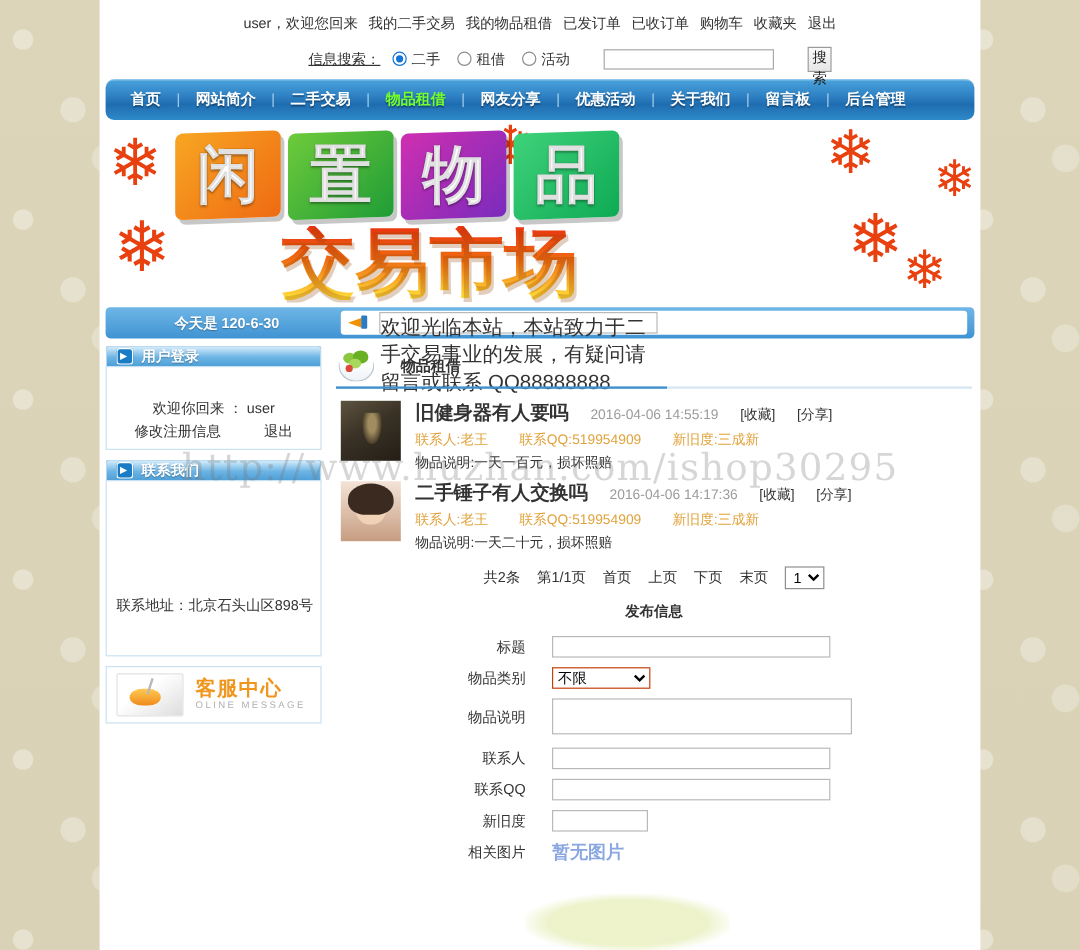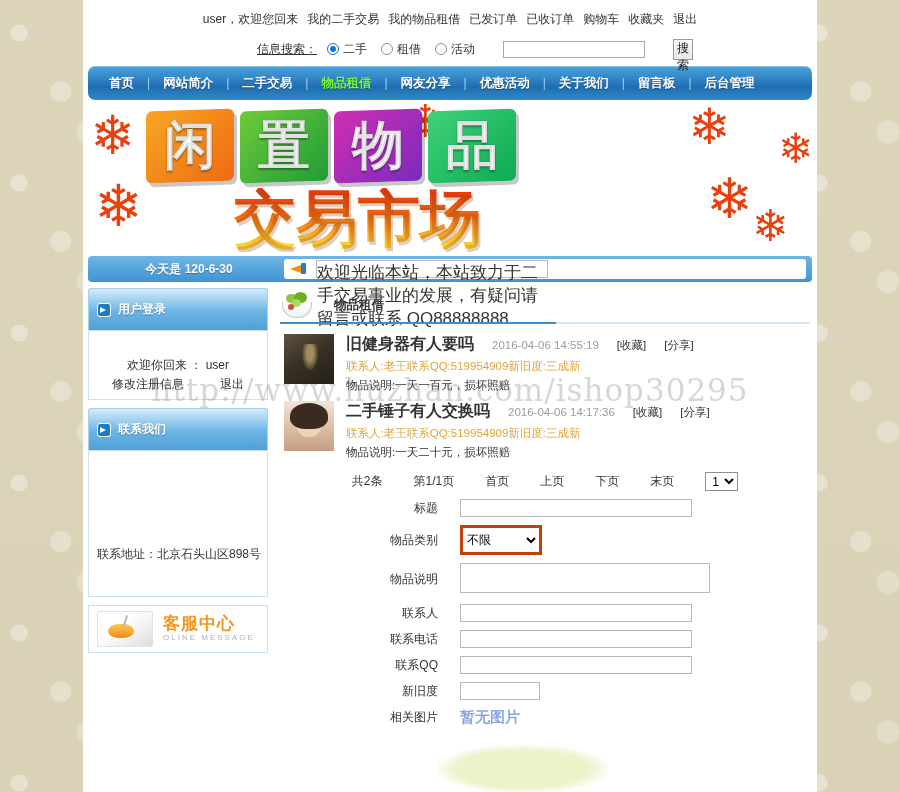--- a/index.html
+++ b/index.html
@@ -178,21 +178,21 @@
     width:5px;height:11px;background:#2b7ac4;border-radius:1px;
   }
 
   
   .cols { display: flex; padding: 6px 5px 0 5px; gap: 10px; }
   .left { width: 180px; flex: none; }
   .right { flex: 1; }
 
   .panel { margin-bottom: 8px; }
   .panel-head {
-    height: 42px;
+    height: 17px;
     border: 1px solid #a8cfe8;
     border-bottom: none;
     border-radius: 3px 3px 0 0;
     background: linear-gradient(#d3ecfb, #6cb4e4 55%, #4fa0d8);
     display: flex; align-items: center; gap: 7px;
     padding-left: 8px;
     box-sizing: border-box;
   }
   .arrow-ico {
     width: 14px; height: 14px; border-radius: 3px;
@@ -304,27 +304,27 @@
   }
   .thumb.t2::after {
     content:""; position:absolute; left:6px; top:2px; width:38px;height:26px;border-radius:50% 50% 40% 40%;
     background:#3a2a20;
   }
   .item-main { flex: 1; }
   .item-row1 { display: flex; align-items: baseline; gap: 18px; }
   .item-title { font-size: 16px; color: #333; font-weight: bold; text-decoration: none; }
   .item-date { font-size: 11.5px; color: #9b9b9b; font-family: "Liberation Sans", sans-serif; }
   .item-act { font-size: 11.5px; color: #333; text-decoration: none; }
-  .item-row2 { display: flex; margin-top: 4px; }
+  .item-row2 { display: flex; gap: 26px; margin-top: 4px; }
   .f-orange { color: #e0a33c; font-size: 11.5px; }
   .item-row3 { margin-top: 4px; font-size: 11.5px; color: #333; }
 
   .pager {
     display: flex; align-items: center; justify-content: center;
-    gap: 31px; font-size: 12px; color: #333;
+    gap: 14px; font-size: 12px; color: #333;
     margin: 8px 0 4px 0;
   }
   .pager a { color: #333; text-decoration: none; }
   .pager .sel {
     border: 1px solid #8f8f8f; background: #fff;
     font-size: 12px; height: 19px; padding: 0 2px;
     font-family: "Liberation Sans", sans-serif;
   }
 
   .form-title {
@@ -337,22 +337,22 @@
     width: 160px; text-align: right; padding-right: 22px;
     font-size: 12px; color: #333;
   }
   .txt {
     width: 232px; height: 18px; box-sizing: border-box;
     border: 1px solid #b9b9b9; background: #fff;
     font-family: "Liberation Sans", sans-serif; font-size: 12px;
   }
   .txt.short { width: 80px; }
   .sel2 {
-    width: 82px; height: 30px; box-sizing: border-box;
-    border: 3px solid #c2410c; background: #fff;
+    width: 82px; height: 18px; box-sizing: border-box;
+    border: 1px solid #c2410c; background: #fff;
     font-size: 12px; font-family: "Liberation Sans", sans-serif;
   }
   .area {
     width: 250px; height: 30px; box-sizing: border-box;
     border: 1px solid #b9b9b9; background: #fff; resize: none;
     font-family: "Liberation Sans", sans-serif; font-size: 12px;
   }
   .noimg {
     font-size: 15px; font-weight: bold; color: #2a5fc9;
     opacity: .55;
@@ -567,20 +567,21 @@
         <span>第1/1页</span>
         <a href="#">首页</a>
         <a href="#">上页</a>
         <a href="#">下页</a>
         <a href="#">末页</a>
         <select class="sel">
           <option>1</option>
         </select>
       </div>
 
+      <div class="form-title">发布信息</div>
       <table class="frm">
         <tbody>
             <tr>
           <td class="lab">标题</td>
           <td><input class="txt" type="text" style=""></td>
         </tr>
         <tr>
           <td class="lab">物品类别</td>
           <td>
             <select class="sel2">
@@ -590,24 +591,20 @@
         </tr>
         <tr>
           <td class="lab">物品说明</td>
           <td><textarea class="area" style=""></textarea></td>
         </tr>
         <tr>
           <td class="lab">联系人</td>
           <td><input class="txt" type="text" style=""></td>
         </tr>
         <tr>
-          <td class="lab">联系电话</td>
-          <td><input class="txt" type="text" style=""></td>
-        </tr>
-        <tr>
           <td class="lab">联系QQ</td>
           <td><input class="txt" type="text" style=""></td>
         </tr>
         <tr>
           <td class="lab">新旧度</td>
           <td><input class="txt short" type="text" style=""></td>
         </tr>
         <tr>
           <td class="lab">相关图片</td>
           <td><span class="noimg">暂无图片</span></td>

